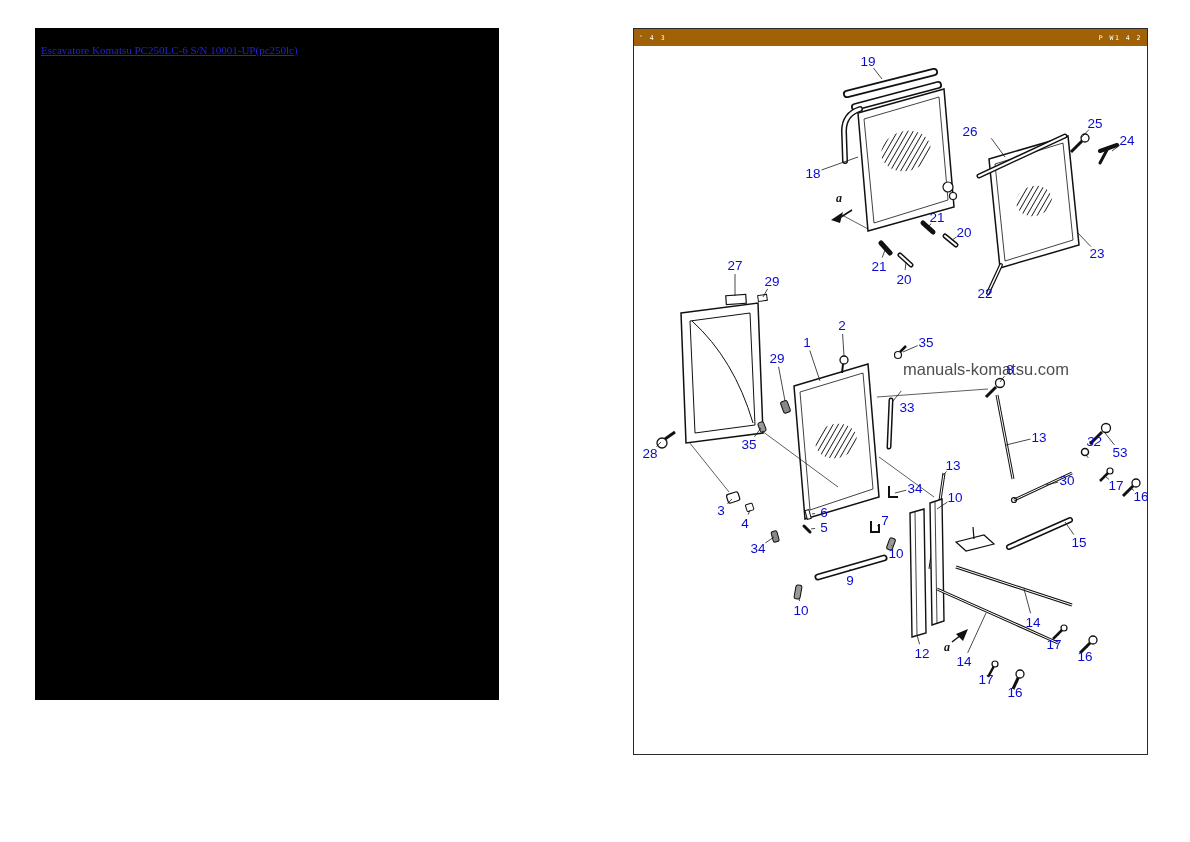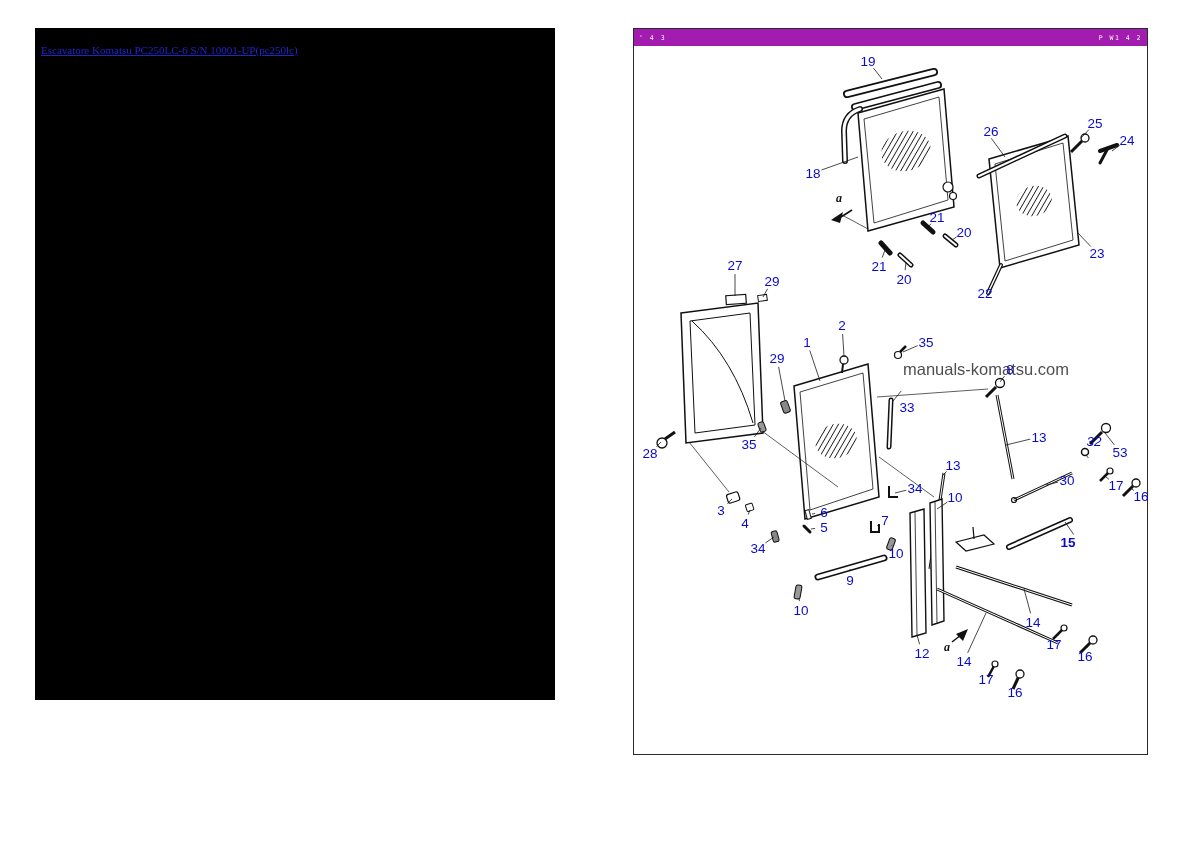--- a/index.html
+++ b/index.html
@@ -1,25 +1,25 @@
 <!DOCTYPE html>
 <html style="--label-color: #0a0ace; --link-color: #2323cc;"><head>
 <meta charset="utf-8">
 <style>
   html,body{margin:0;padding:0;}
   body{position:relative;width:1190px;height:842px;background:#ffffff;overflow:hidden;
        font-family:"Liberation Sans",sans-serif;}
 
-  .left-panel{position:absolute;left:35px;top:28px;width:520px;height:672px;background:#000;}
+  .left-panel{position:absolute;left:35px;top:28px;width:464px;height:672px;background:#000;}
   .left-panel a{display:inline-block;margin:16px 0 0 6px;
        font:11px "Liberation Serif",serif;color:var(--link-color,#2323cc);text-decoration:underline;}
 
   .diagram-panel{position:absolute;left:633px;top:28px;width:515px;height:727px;
        background:#fff;border:1px solid #2a2a2a;box-sizing:border-box;}
-  .diagram-header{position:absolute;left:0;top:0;width:100%;height:17px;background:#a21caf;color:#fff;
+  .diagram-header{position:absolute;left:0;top:0;width:100%;height:17px;background:#a16207;color:#fff;
        font:6.5px "DejaVu Sans Mono",monospace;letter-spacing:1.5px;
        display:flex;justify-content:space-between;align-items:center;padding:0 5px;box-sizing:border-box;z-index:2;}
   .diagram-svg{position:absolute;left:0;top:0;width:513px;height:725px;z-index:1;}
   .watermark{position:absolute;left:352px;top:340px;transform:translate(-50%,-50%);
        font:16.5px "Liberation Sans",sans-serif;color:#303030;opacity:.85;white-space:nowrap;z-index:2;}
   .labels-layer{position:absolute;left:0;top:0;width:100%;height:100%;z-index:3;pointer-events:none;}
   .part-label{position:absolute;transform:translate(-50%,-50%);
        color:var(--label-color,#0a0ace);font:400 13.5px "Liberation Sans",sans-serif;white-space:nowrap;}
   .view-label{position:absolute;transform:translate(-50%,-50%);
        color:#111;font:italic 700 12px "Liberation Serif",serif;}
@@ -280,21 +280,21 @@
   <div class="diagram-header">
     <span>' 4 3</span>
     <span>P W1 4 2</span>
   </div>
 
   <span class="watermark">manuals-komatsu.com</span>
 
   <div class="labels-layer" id="labels-layer">
       <span class="part-label" style="left: 234px; top: 32px;">19</span>
       <span class="part-label" style="left: 179px; top: 144px;">18</span>
-      <span class="part-label" style="left: 357px; top: 102px;">26</span>
+      <span class="part-label" style="left: 336px; top: 102px;">26</span>
       <span class="part-label" style="left: 461px; top: 94px;">25</span>
       <span class="part-label" style="left: 493px; top: 111px;">24</span>
       <span class="part-label" style="left: 463px; top: 224px;">23</span>
       <span class="part-label" style="left: 351px; top: 264px;">22</span>
       <span class="part-label" style="left: 303px; top: 188px;">21</span>
       <span class="part-label" style="left: 330px; top: 203px;">20</span>
       <span class="part-label" style="left: 245px; top: 237px;">21</span>
       <span class="part-label" style="left: 270px; top: 250px;">20</span>
       <span class="part-label" style="left: 101px; top: 236px;">27</span>
       <span class="part-label" style="left: 138px; top: 252px;">29</span>
@@ -307,21 +307,21 @@
       <span class="part-label" style="left: 376px; top: 340px;">8</span>
       <span class="part-label" style="left: 273px; top: 355px; margin-top: 23px;">33</span>
       <span class="part-label" style="left: 405px; top: 408px;">13</span>
       <span class="part-label" style="left: 486px; top: 423px;">53</span>
       <span class="part-label" style="left: 460px; top: 412px; font-style: italic;">32</span>
       <span class="part-label" style="left: 319px; top: 436px;">13</span>
       <span class="part-label" style="left: 433px; top: 451px; text-align: right;">30</span>
       <span class="part-label" style="left: 482px; top: 456px;">17</span>
       <span class="part-label" style="left: 507px; top: 467px;">16</span>
       <span class="part-label" style="left: 321px; top: 468px;">10</span>
-      <span class="part-label" style="left: 434px; top: 513px; font-weight: bold;">15</span>
+      <span class="part-label" style="left: 445px; top: 513px;">15</span>
       <span class="part-label" style="left: 87px; top: 481px;">3</span>
       <span class="part-label" style="left: 111px; top: 494px;">4</span>
       <span class="part-label" style="left: 281px; top: 459px;">34</span>
       <span class="part-label" style="left: 190px; top: 483px;">6</span>
       <span class="part-label" style="left: 190px; top: 498px;">5</span>
       <span class="part-label" style="left: 251px; top: 491px;">7</span>
       <span class="part-label" style="left: 262px; top: 524px;">10</span>
       <span class="part-label" style="left: 124px; top: 519px;">34</span>
       <span class="part-label" style="left: 216px; top: 551px;">9</span>
       <span class="part-label" style="left: 167px; top: 581px;">10</span>

